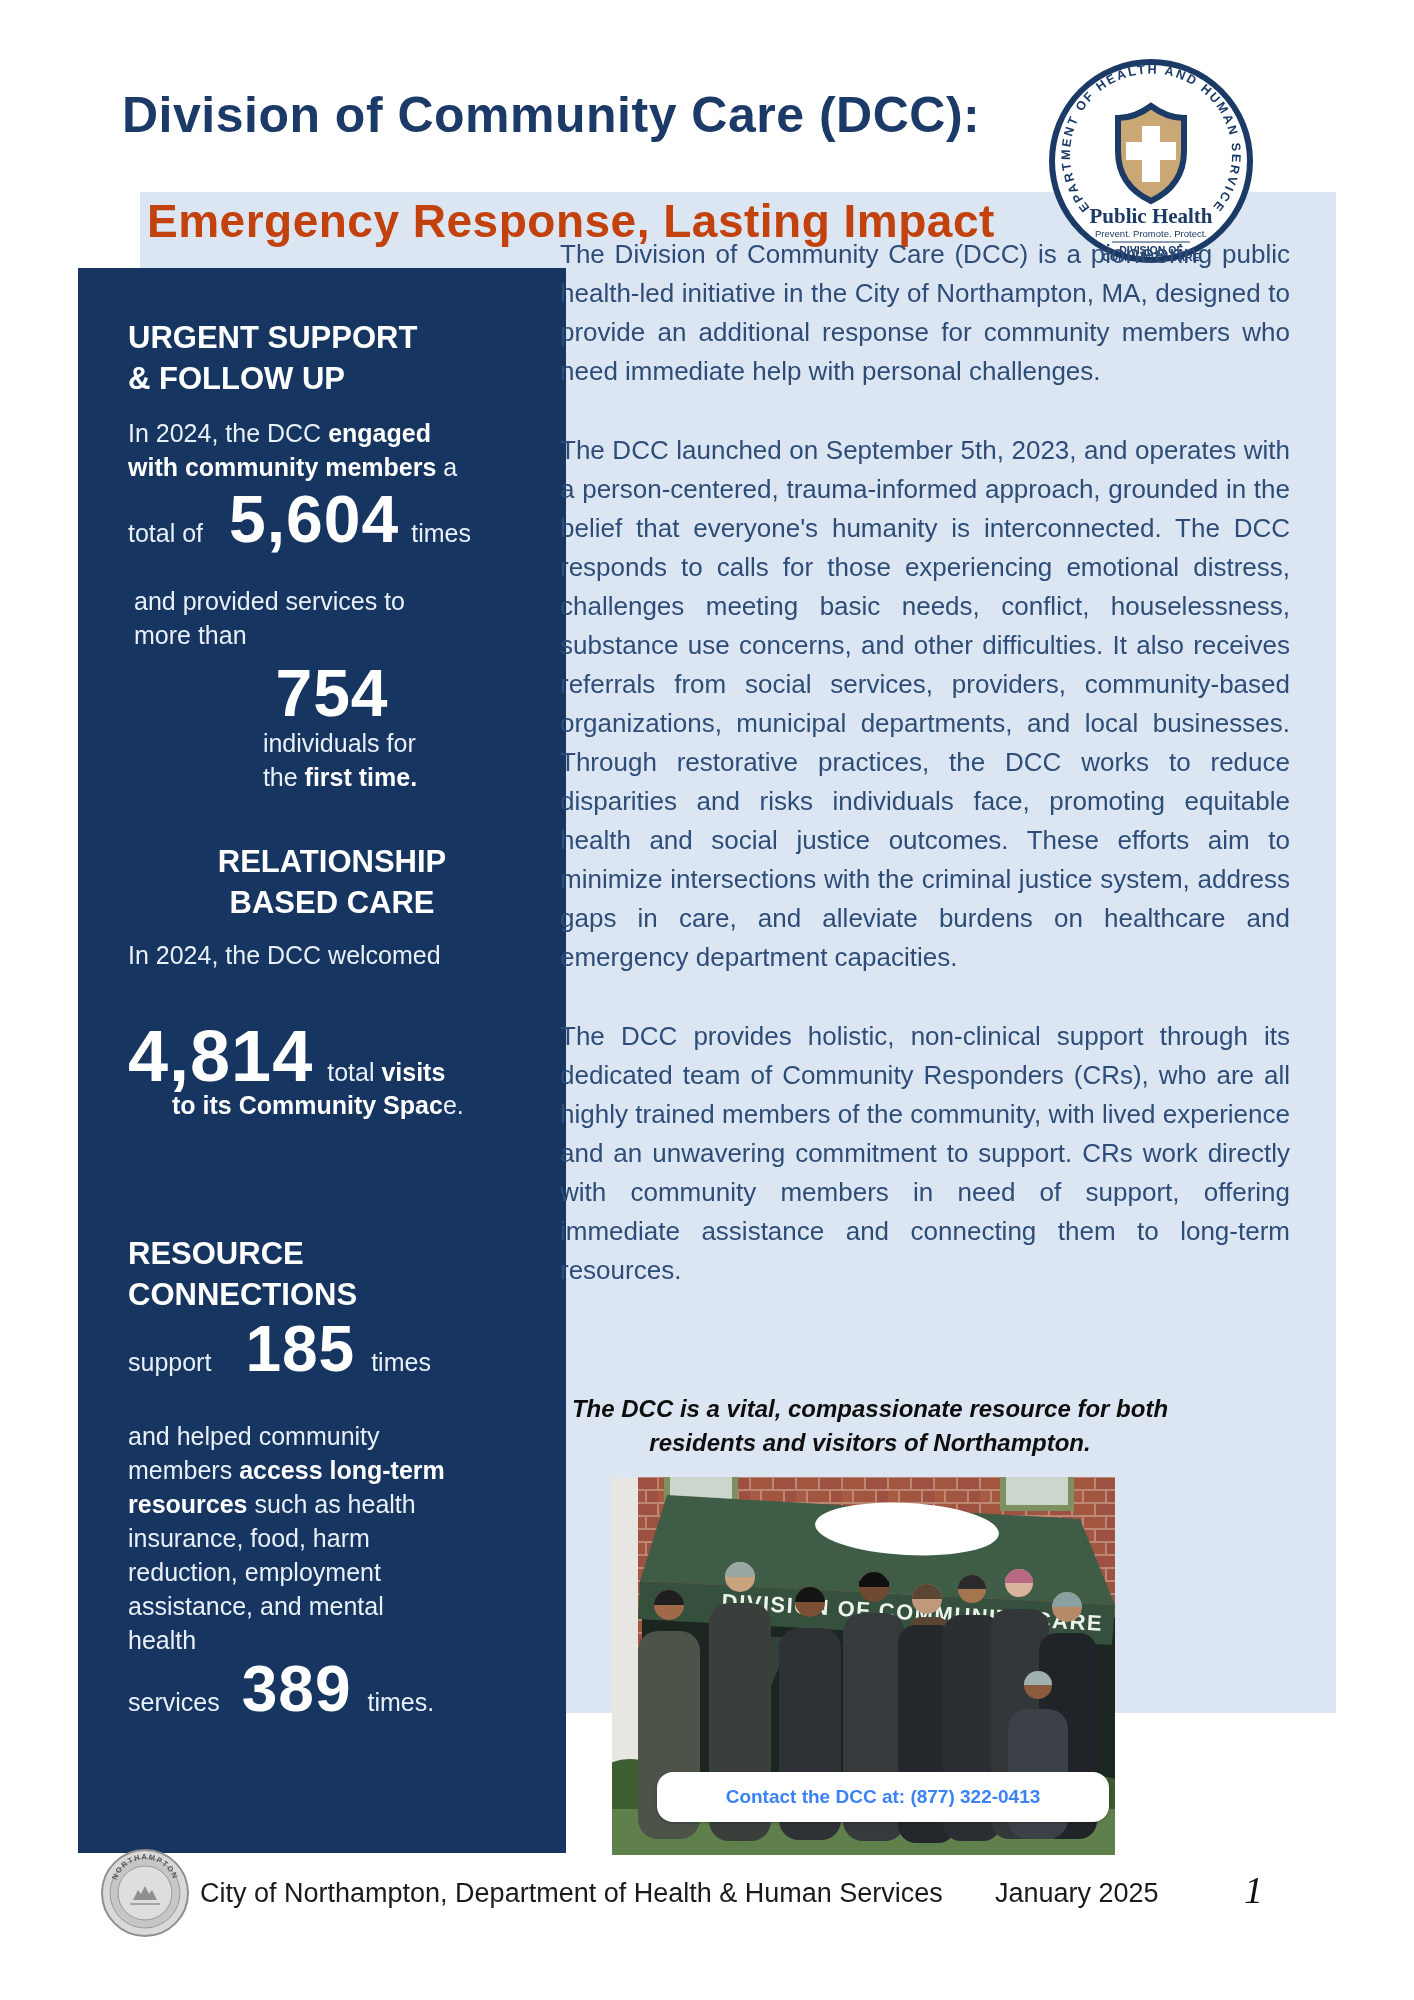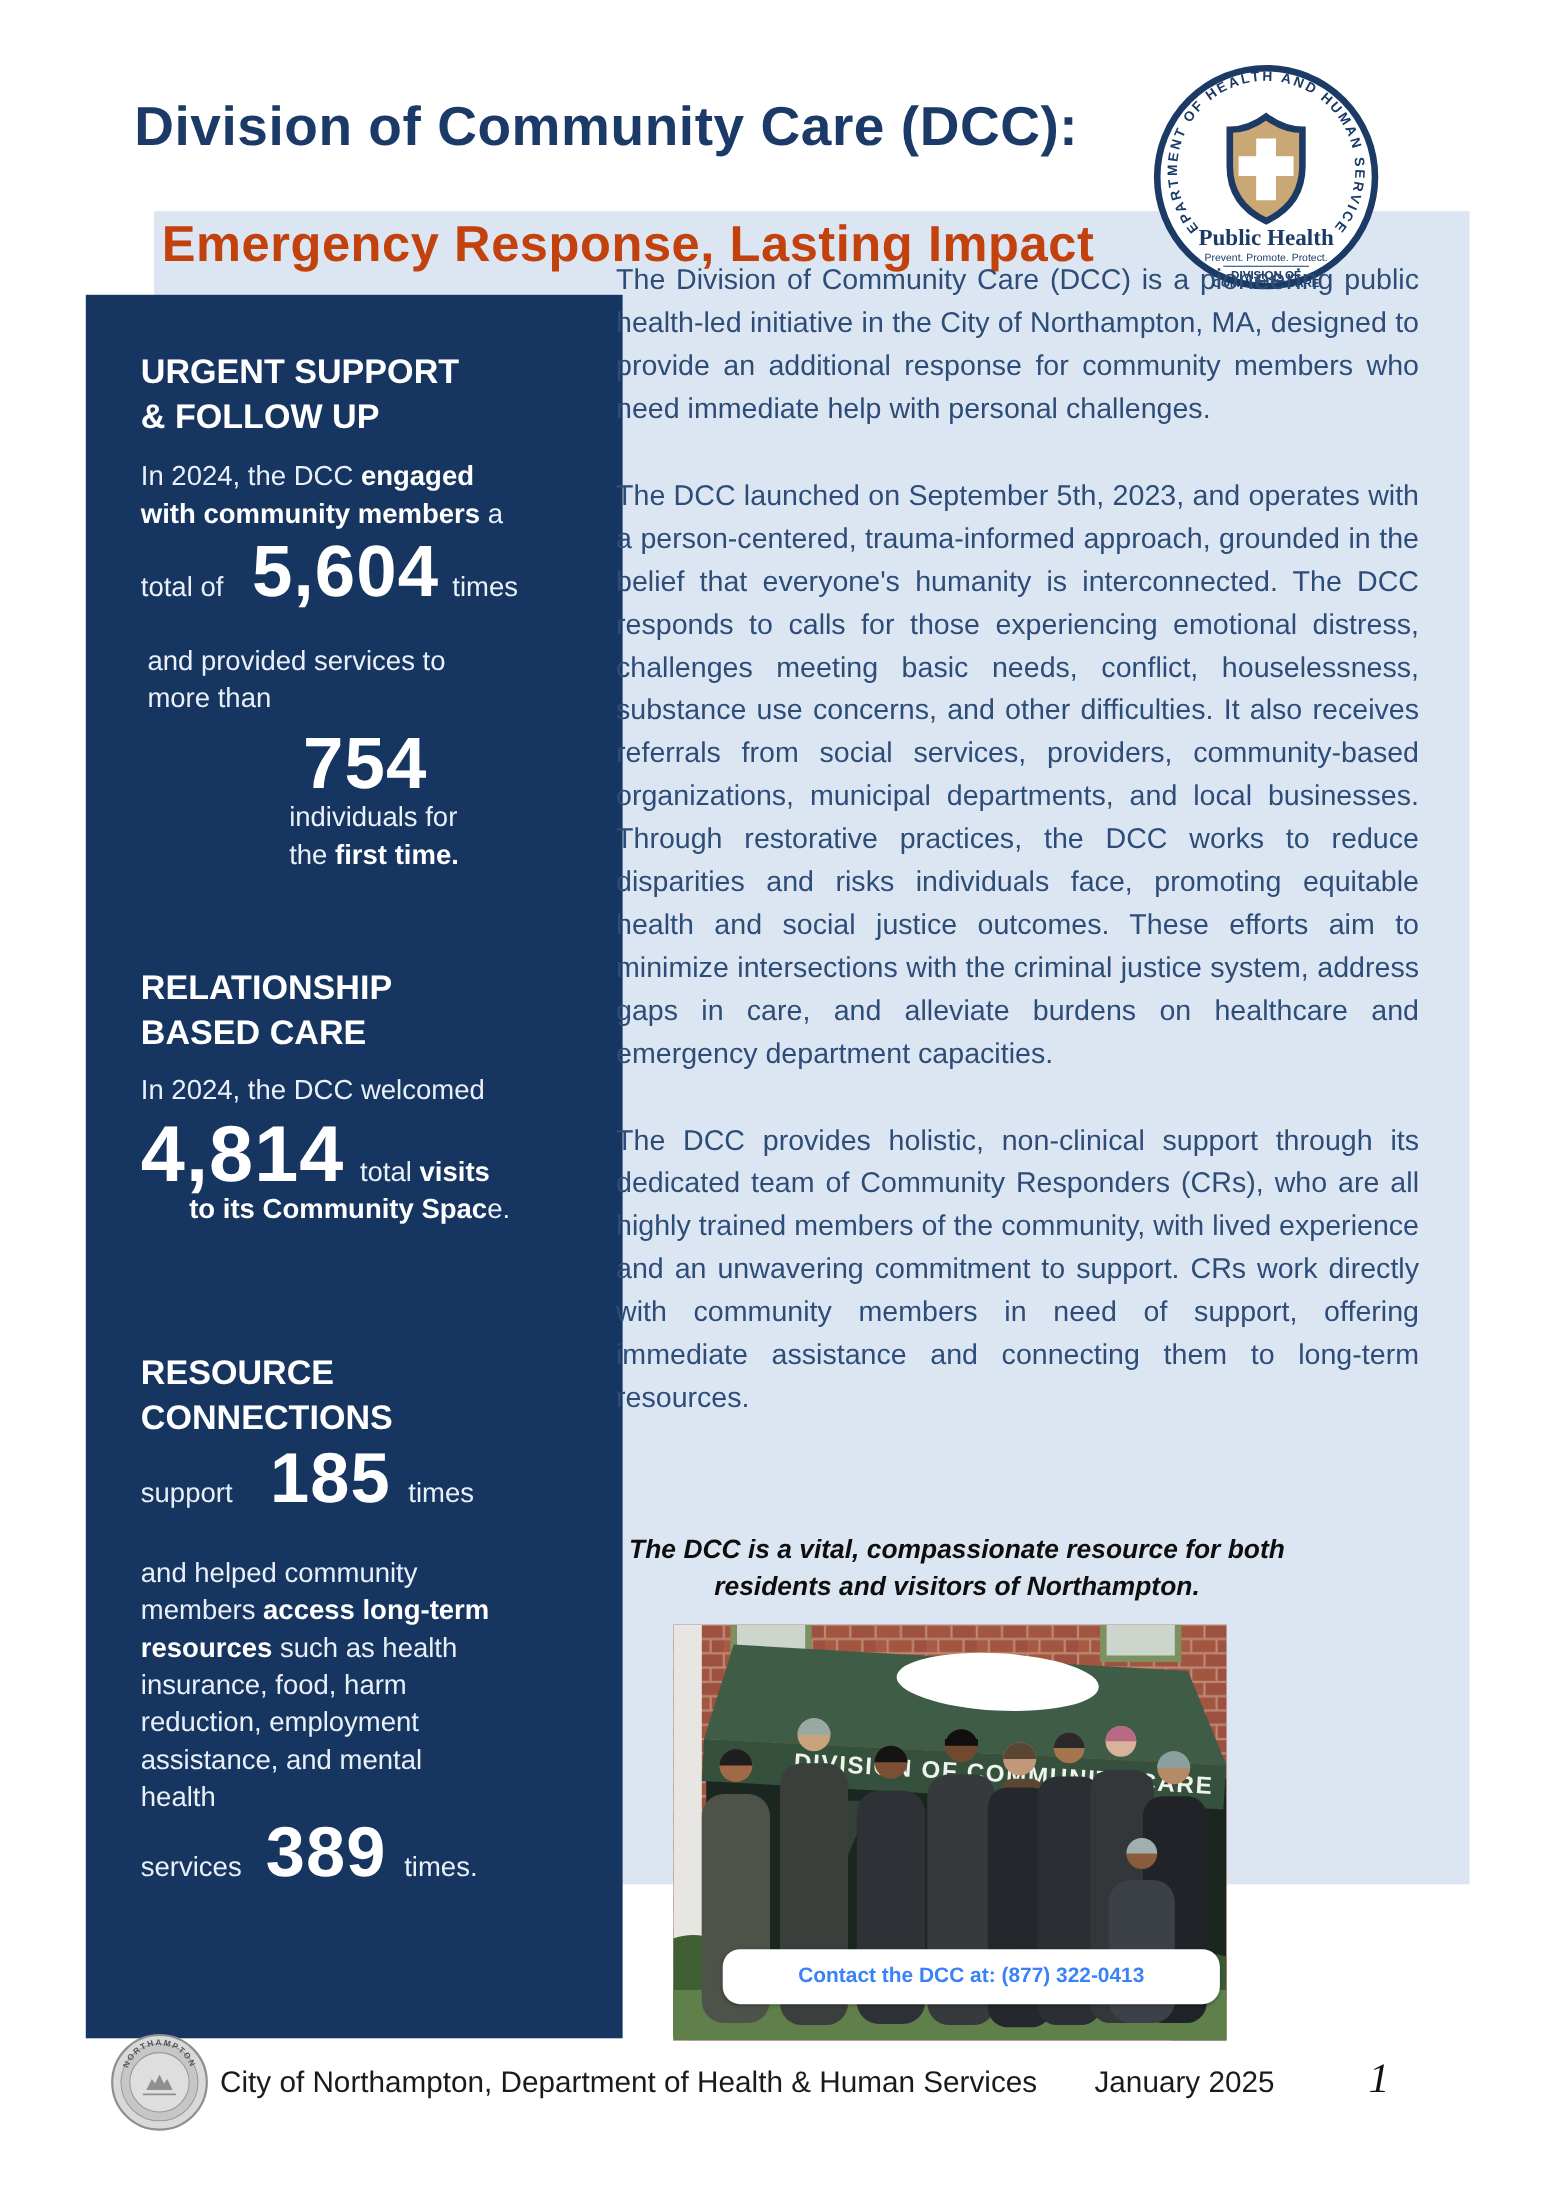--- a/index.html
+++ b/index.html
@@ -86,27 +86,27 @@
 
     <div class="sb-p" style="margin-top:32px;margin-left:6px;">and provided services to
 more than</div>
 
     <div class="row" style="margin-top:8px;align-items:center;flex-direction:column;">
       <span class="big" style="font-size:66px;">754</span>
       <span class="sb-p" style="margin-left:16px;"><span>individuals for
 the </span><b>first time.</b></span>
     </div>
 
-    <div class="sb-h" style="margin-top:84px;text-align:left;">RELATIONSHIP
+    <div class="sb-h" style="margin-top:48px;text-align:center;">RELATIONSHIP
 BASED CARE</div>
 
     <div class="sb-p" style="margin-top:14px;">In 2024, the DCC welcomed</div>
 
     <div class="row" style="margin-top:6px;">
-      <span class="big" style="font-size:72px;">4,814</span>
+      <span class="big" style="font-size:72px;margin-top:42px;">4,814</span>
       <span class="sb-p" style="margin-left:14px;"><span>total </span><b>visits</b></span>
     </div>
 
     <div class="sb-p" style="margin-top:-4px;margin-left:44px;"><b>to its Community Spac</b><span>e.</span></div>
 
     <div class="sb-h" style="margin-top:112px;">RESOURCE
 CONNECTIONS</div>
 
 
     <div class="row" style="margin-top:2px;">

